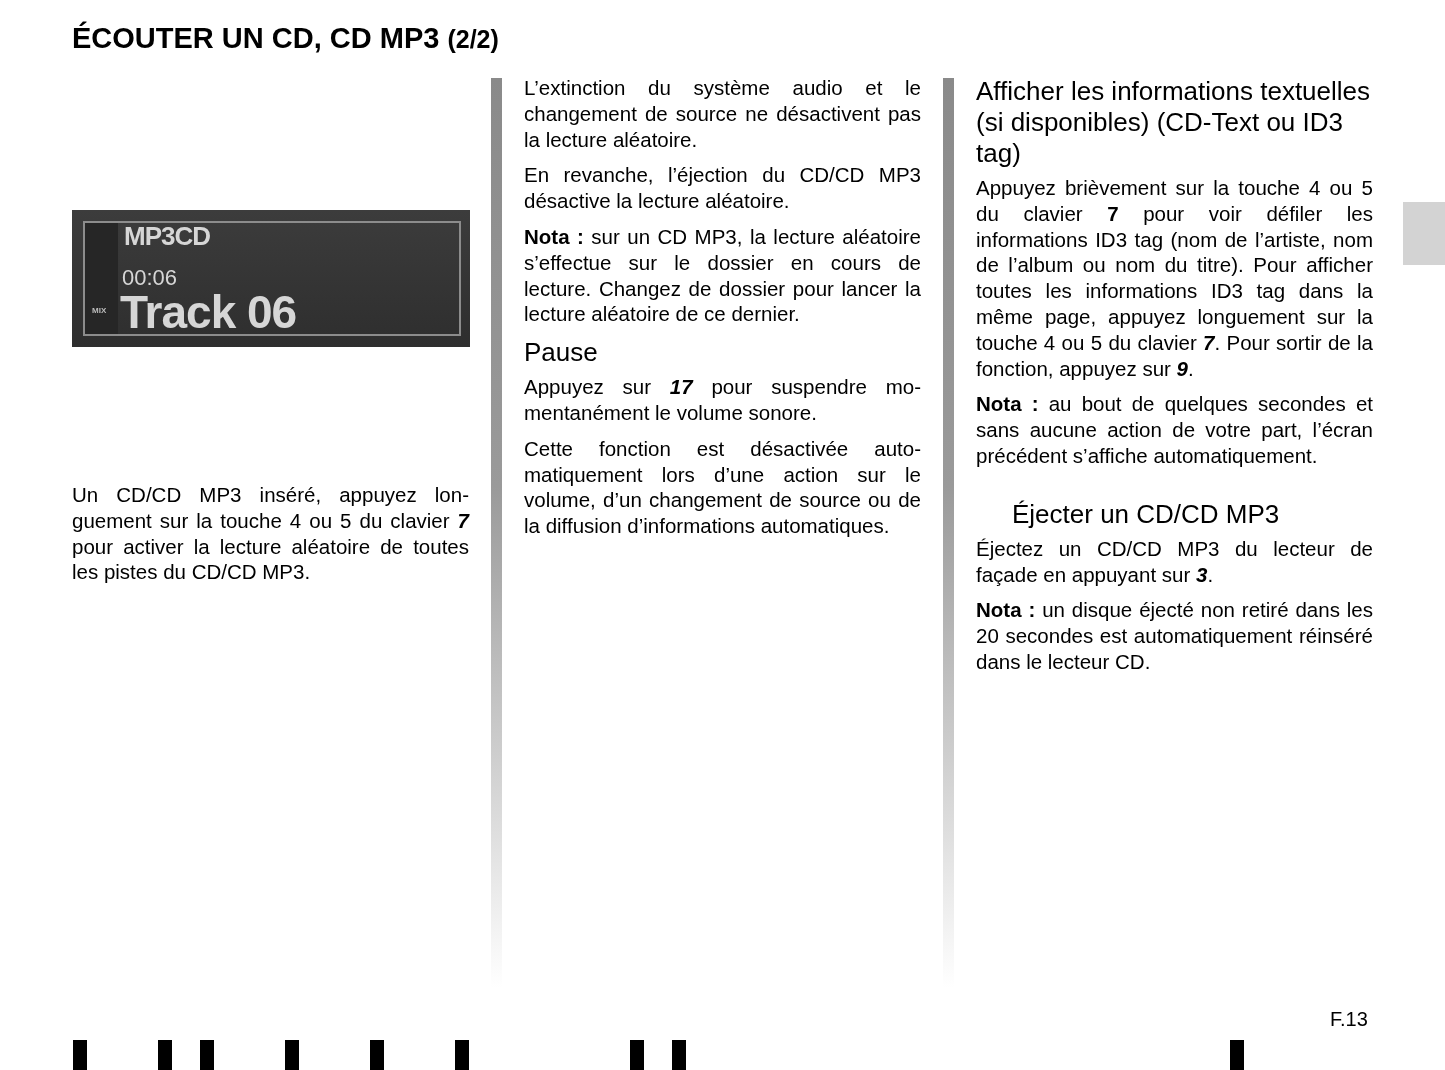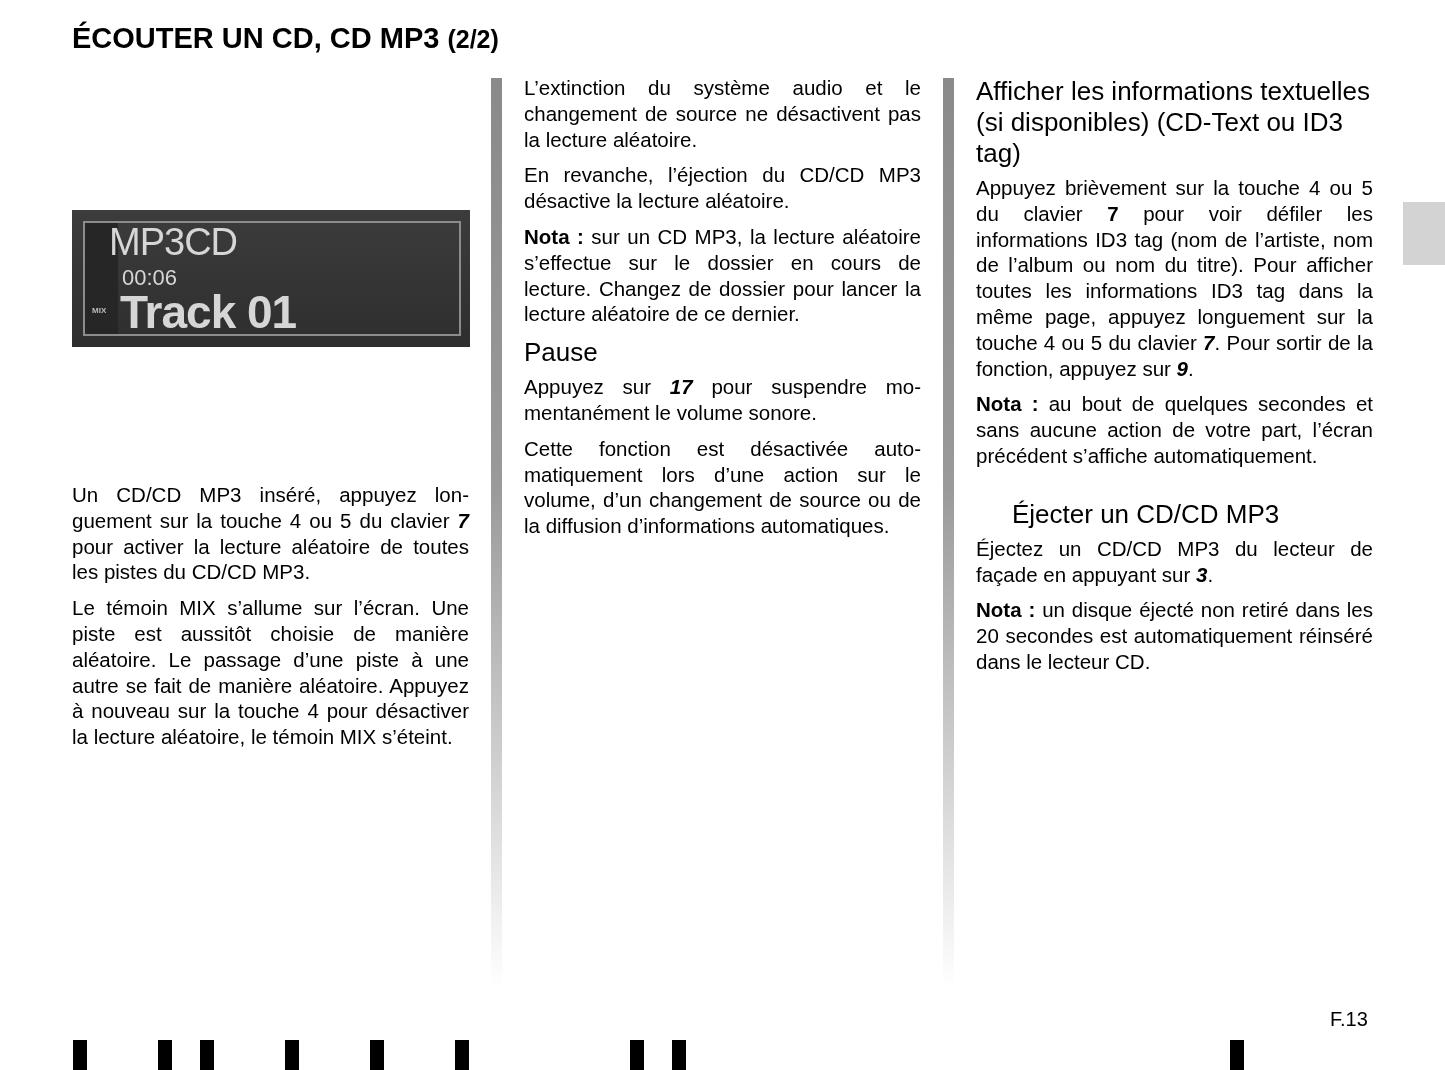--- a/index.html
+++ b/index.html
@@ -40,21 +40,21 @@
     position: absolute; left: 11px; top: 11px; width: 374px; height: 111px;
     border: 2px solid #8c8c8c;
   }
   .lcd-mixbar {
     position: absolute; left: 0; top: 0; width: 33px; height: 111px; background: #262626;
   }
   .lcd-mix {
     position: absolute; left: 7px; top: 83px; font-size: 8px; font-weight: bold; color: #bcbcbc;
   }
   .lcd-source {
-    position: absolute; left: 24px; top: -2px; font-size: 38px; font-weight: normal; color: #d6d6d6;
+    position: absolute; left: 39px; top: -2px; font-size: 26px; font-weight: bold; color: #d6d6d6;
     letter-spacing: -1px;
   }
   .lcd-time {
     position: absolute; left: 37px; top: 42px; font-size: 22px; color: #d6d6d6;
   }
   .lcd-track {
     position: absolute; left: 35px; top: 62px; font-size: 46px; font-weight: bold; color: #d6d6d6;
     letter-spacing: -1px;
   }
   .side-tab {
@@ -72,27 +72,26 @@
 
 <h1 class="page-title"><span>ÉCOUTER UN CD, CD MP3</span> <span class="suffix">(2/2)</span></h1>
 
 <div class="lcd">
   <div class="lcd-frame">
     <div class="lcd-mixbar">
       <span class="lcd-mix">MIX</span>
     </div>
     <span class="lcd-source">MP3CD</span>
     <span class="lcd-time">00:06</span>
-    <span class="lcd-track">Track 01</span>
+    <span class="lcd-track">Track 06</span>
   </div>
 </div>
 
 <div class="col col-left" style="top:482px;">
   <p><span>Un CD/CD MP3 inséré, appuyez lon­guement sur la touche 4 ou 5 du cla­vier </span><span class="bi">7</span><span> pour activer la lecture aléatoire de toutes les pistes du CD/CD MP3.</span></p>
-  <p>Le témoin MIX s’allume sur l’écran. Une piste est aussitôt choisie de ma­nière aléatoire. Le passage d’une piste à une autre se fait de manière aléatoire. Appuyez à nouveau sur la touche 4 pour désactiver la lecture aléatoire, le témoin MIX s’éteint.</p>
 </div>
 
 <div class="divider divider-1"></div>
 
 <div class="col col-mid" style="top:75px;">
   <p>L’extinction du système audio et le changement de source ne désactivent pas la lecture aléatoire.</p>
   <p>En revanche, l’éjection du CD/CD MP3 désactive la lecture aléatoire.</p>
   <p><span class="bold">Nota :</span><span> sur un CD MP3, la lecture aléa­toire s’effectue sur le dossier en cours de lecture. Changez de dossier pour lancer la lecture aléatoire de ce dernier.</span></p>
   <h2 style="">Pause</h2>
   <p><span>Appuyez sur </span><span class="bi">17</span><span> pour suspendre mo­mentanément le volume sonore.</span></p>

